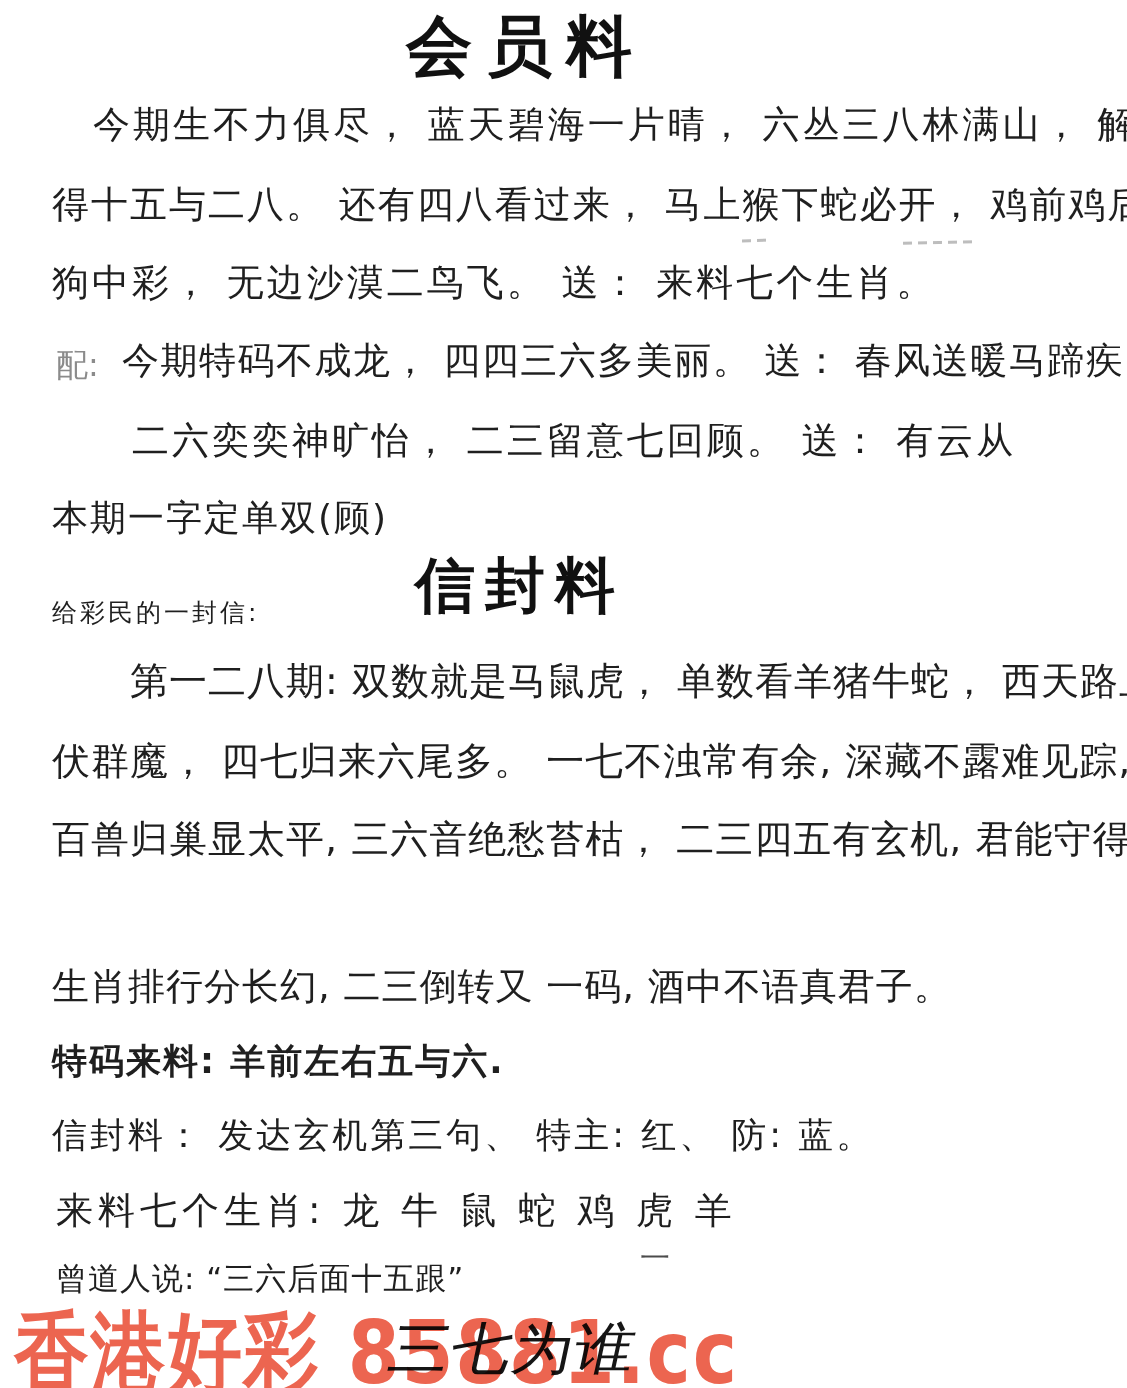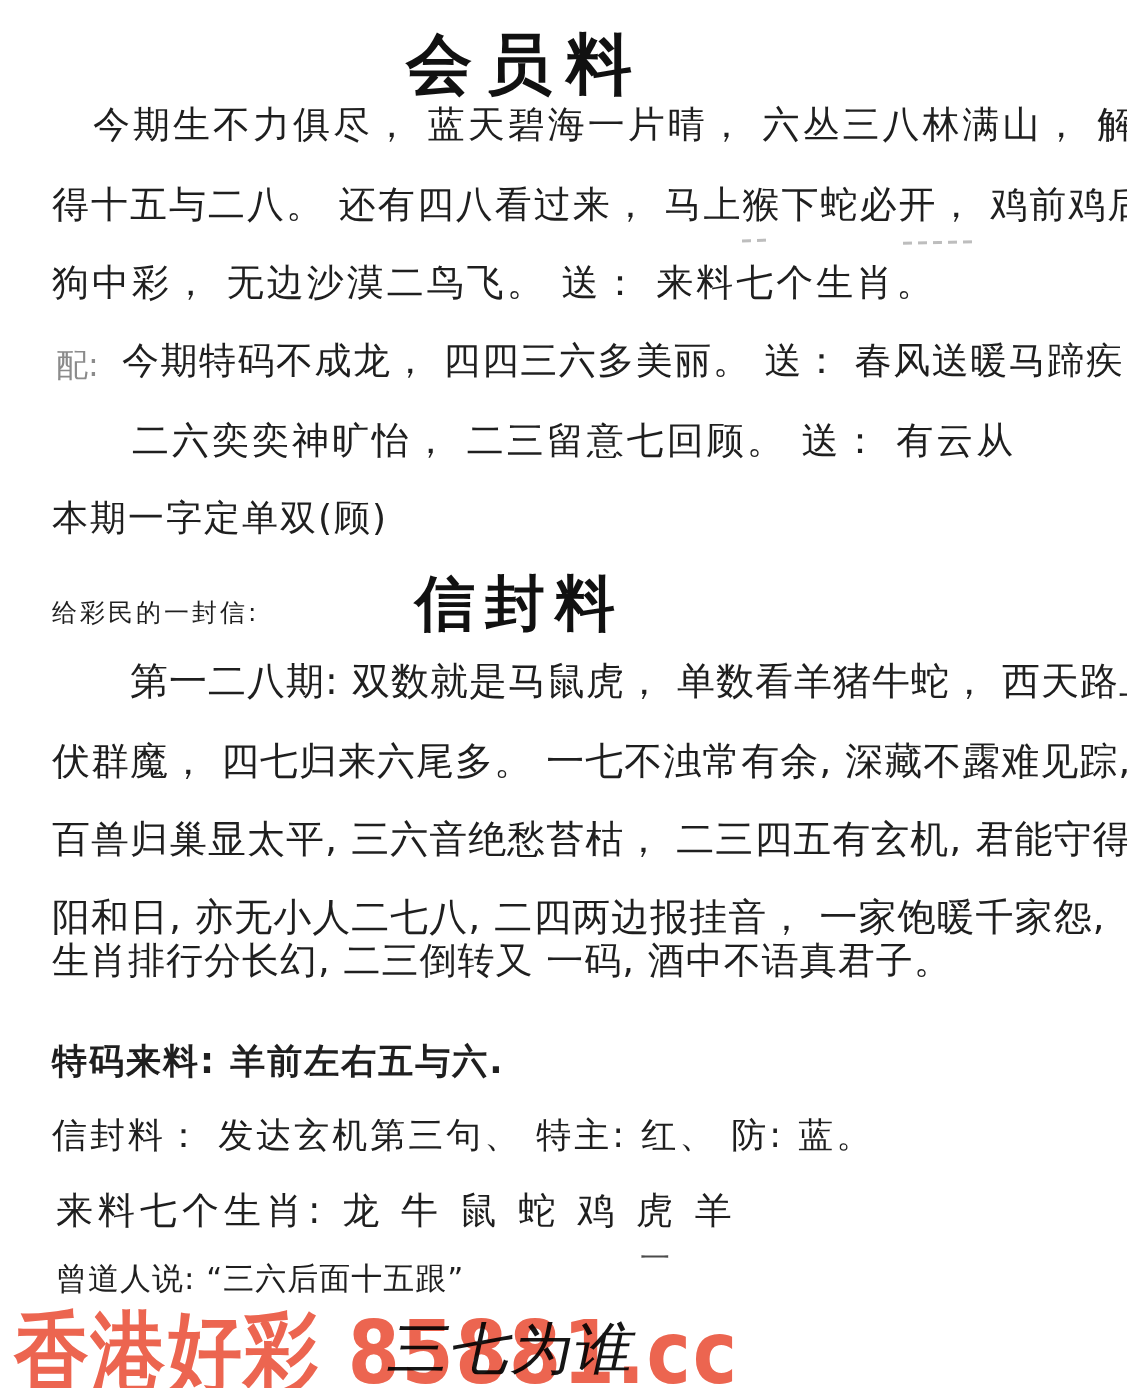--- a/index.html
+++ b/index.html
@@ -15,21 +15,20 @@
     position:absolute;
     white-space:nowrap;
     color:var(--ink,#1f1f1f);
     font-weight:500;
   }
   .section-title{
     position:absolute;
     white-space:nowrap;
     font-weight:bold;
     color:#111;
-    margin-top:18px;
   }
   .faded{
     color:var(--faded_ink,#6f6f6f);
     filter:blur(0.6px);
     opacity:.8;
   }
   .smudge{
     position:absolute;
     height:3px;
     background:repeating-linear-gradient(to right,#9a9a9a 0 9px,transparent 9px 15px);
@@ -93,23 +92,22 @@
   <div class="section-title" style="left:415px;top:546px;font-size:60px;letter-spacing:10px;">信封料</div>
 
   <div class="line" style="left:52px;top:596px;font-size:25px;letter-spacing:3px;">给彩民的一封信:</div>
 
   <div class="line" style="left:130px;top:656px;font-size:38px;letter-spacing:1px;">第一二八期: 双数就是马鼠虎， 单数看羊猪牛蛇， 西天路上</div>
 
   <div class="line" style="left:52px;top:736px;font-size:38px;letter-spacing:1px;">伏群魔， 四七归来六尾多。 一七不浊常有余, 深藏不露难见踪,</div>
 
   <div class="line" style="left:52px;top:814px;font-size:38px;letter-spacing:1px;">百兽归巢显太平, 三六音绝愁苔枯， 二三四五有玄机, 君能守得</div>
 
-  <div class="line" style="left:52px;top:892px;font-size:38px;letter-spacing:1px;">阳和日, 亦无小人二七八, 二四两边报挂音， 一家饱暖千家怨,</div>
 
-  <div class="line" style="left:52px;top:936px;font-size:37px;letter-spacing:1px;">生肖排行分长幻, 二三倒转又 一码, 酒中不语真君子。</div>
+  <div class="line" style="left:52px;top:962px;font-size:37px;letter-spacing:1px;">生肖排行分长幻, 二三倒转又 一码, 酒中不语真君子。</div>
 
   <div class="line" style="left:52px;top:1038px;font-size:35px;letter-spacing:2px;font-weight:bold;">特码来料: 羊前左右五与六.</div>
 
   <div class="line" style="left:56px;top:1186px;font-size:37px;letter-spacing:5px;">来料七个生肖: 龙 牛 鼠 蛇 鸡 虎 羊</div>
 
   <div class="line" style="left:52px;top:1112px;font-size:35px;letter-spacing:3px;">信封料： 发达玄机第三句、 特主: 红、 防: 蓝。</div>
 
   <div class="stray-mark" style="left:640px;top:1238px;">一</div>
 
   <div class="line" style="left:56px;top:1258px;font-size:31px;letter-spacing:1px;text-align:center;">曾道人说: “三六后面十五跟”</div>

